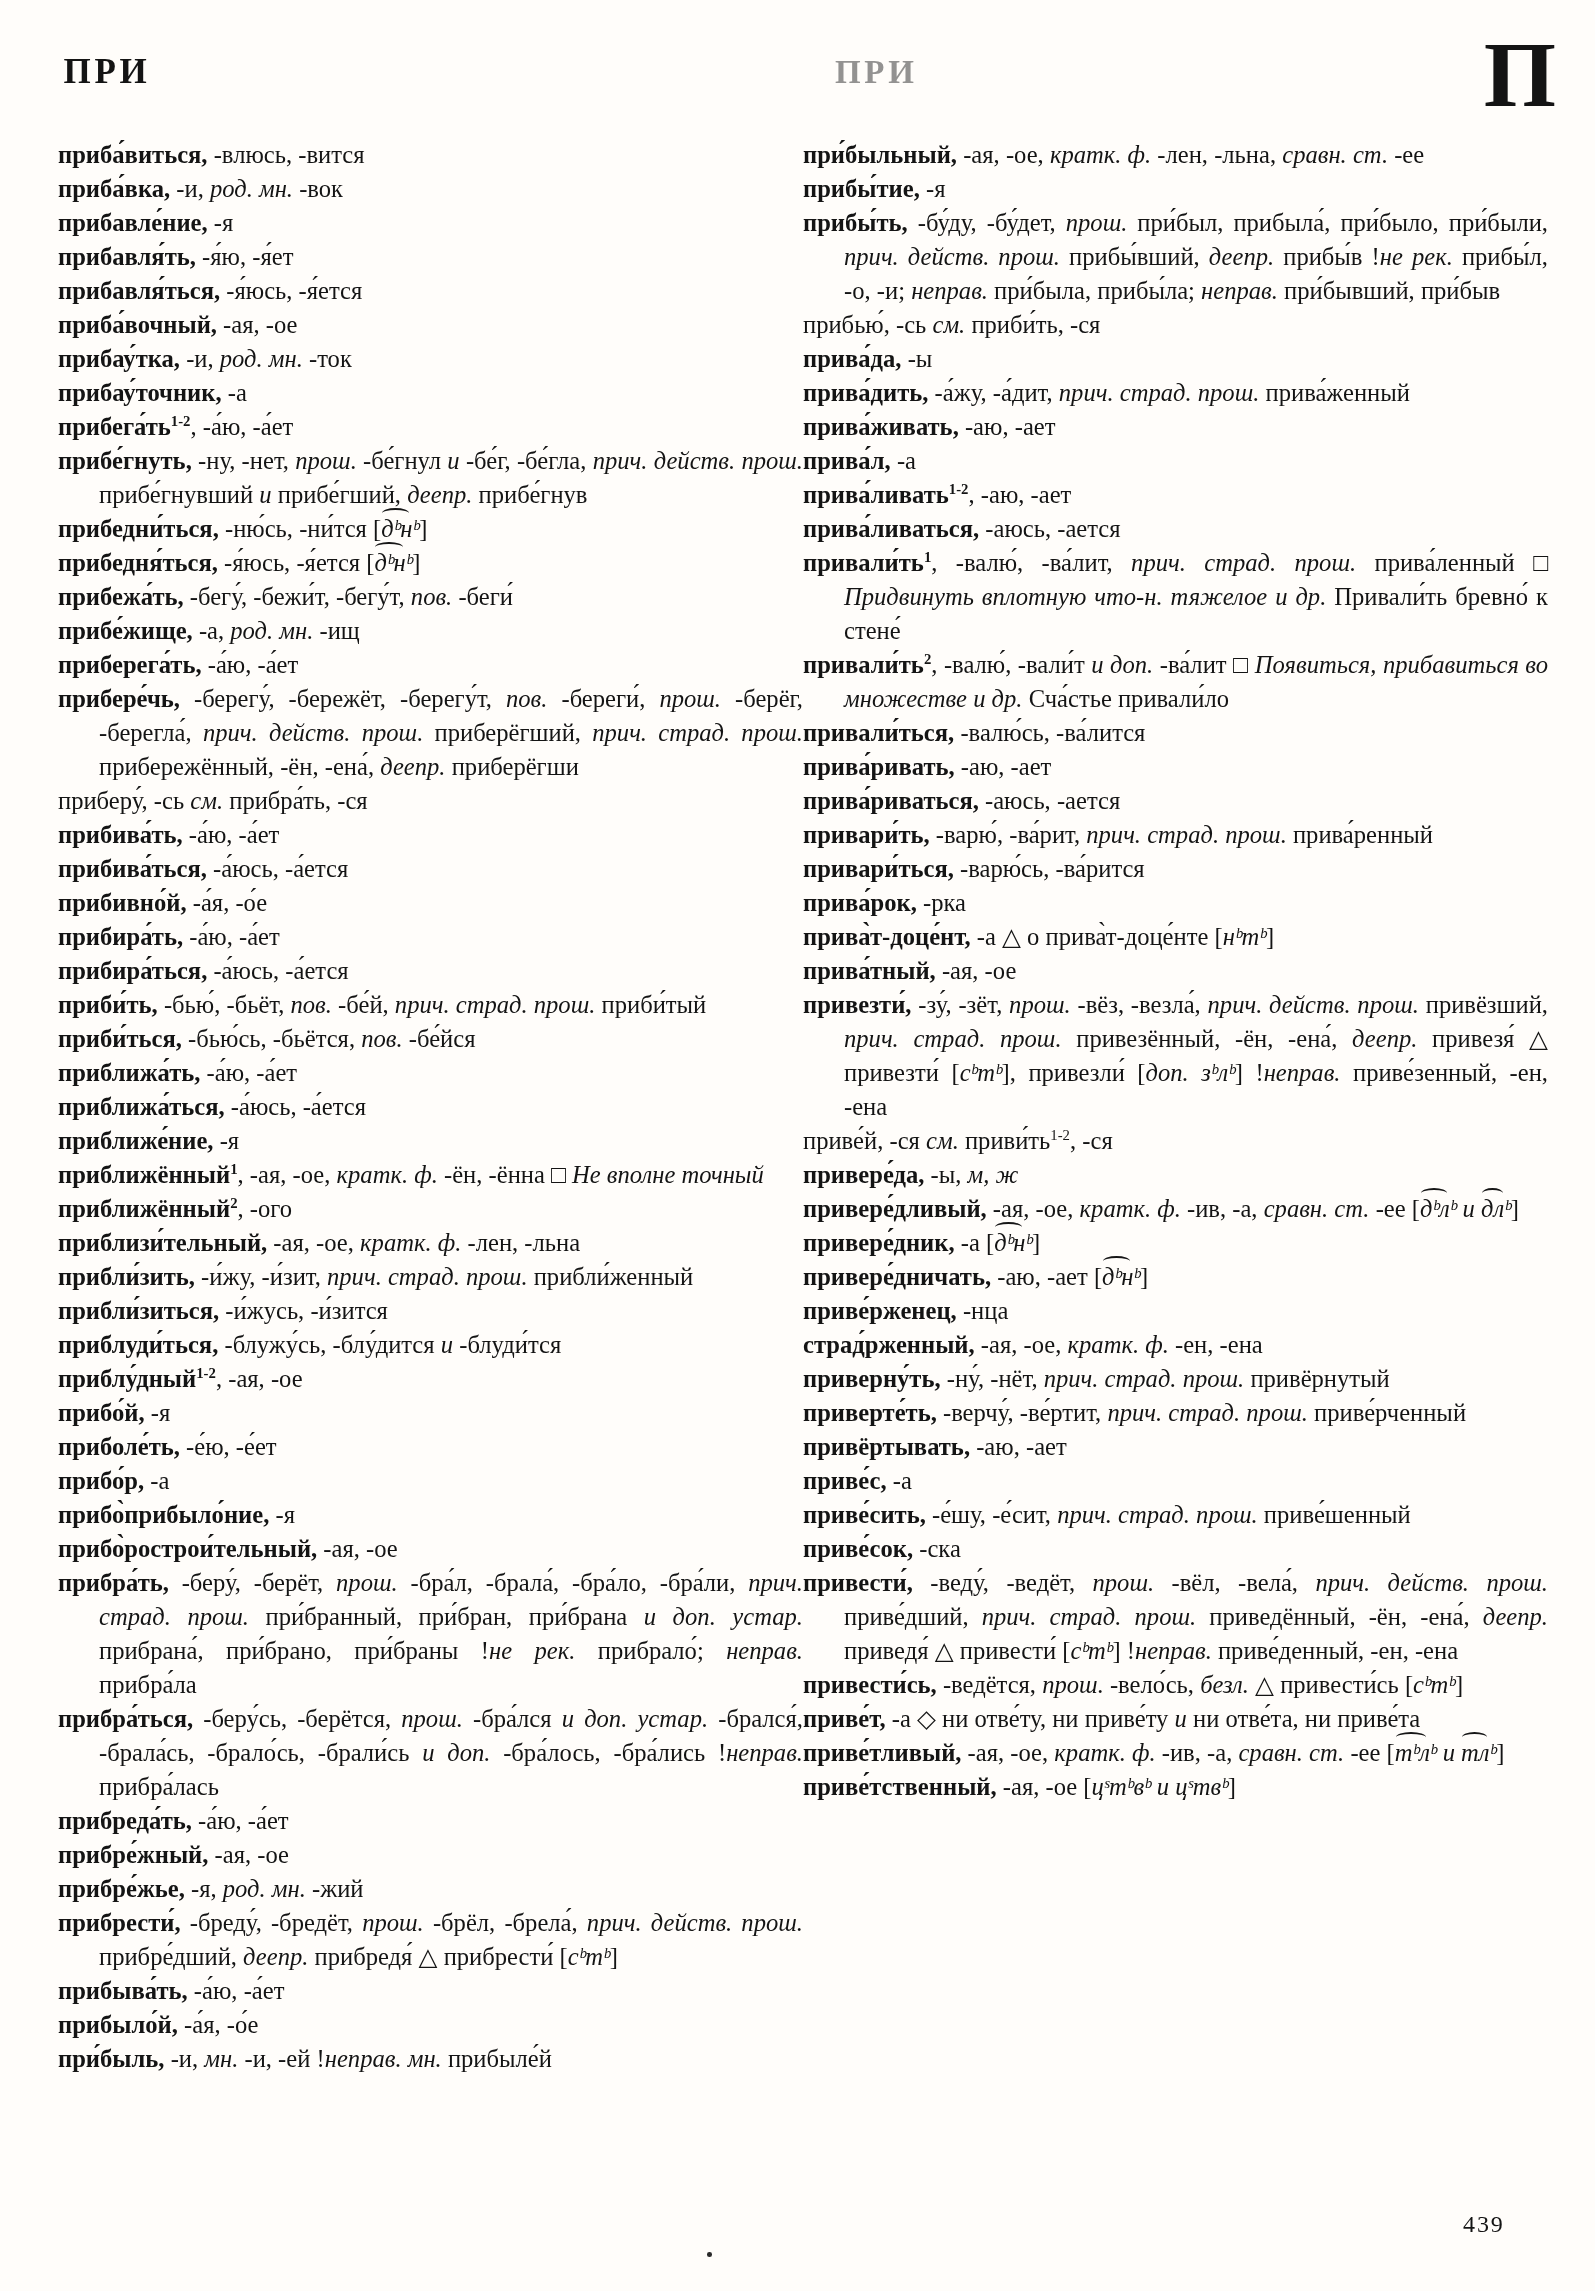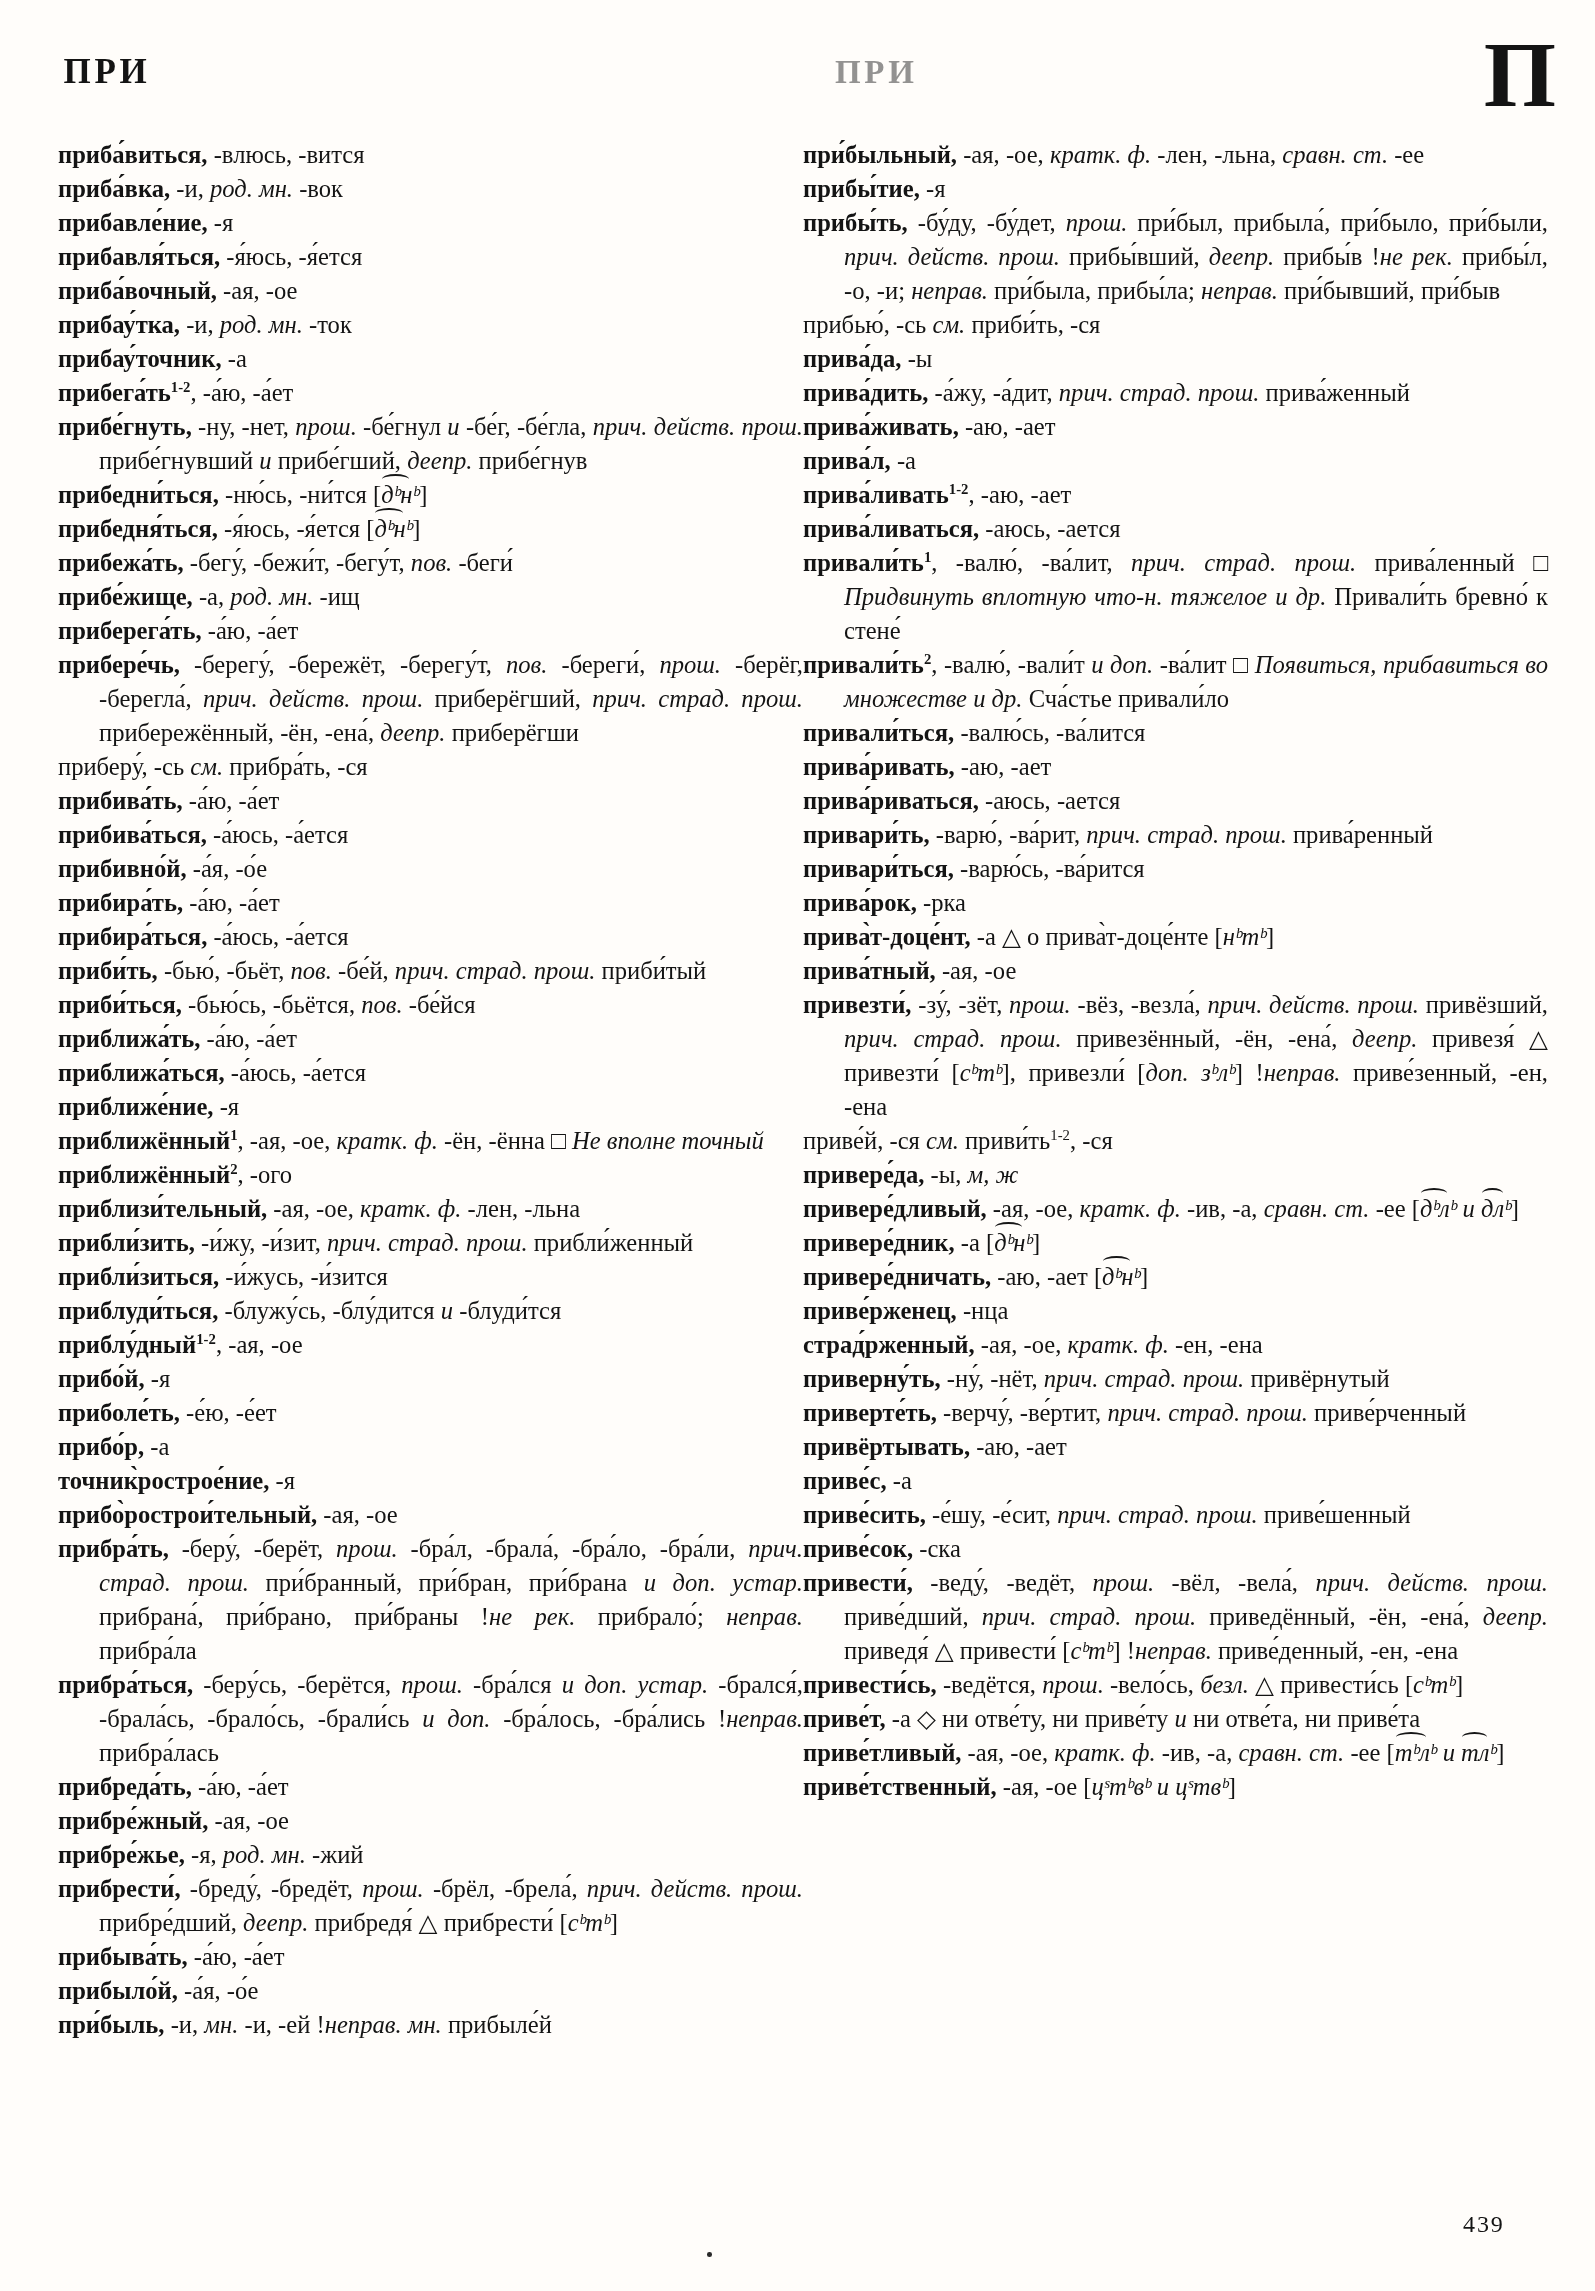--- a/index.html
+++ b/index.html
@@ -62,20 +62,21 @@
     <div class="hdr-left">ПРИ</div>
     <div class="hdr-center">ПРИ</div>
     <div class="hdr-corner">П</div>
   </div>
 
   <div class="cols">
     <div class="col" id="col-left">
         <div class="entry"><span class="rb">приба́виться,</span><span class="rn"> -влюсь, -вится</span></div>
         <div class="entry"><span class="rb">приба́вка,</span><span class="rn"> -и, </span><span class="ri">род. мн.</span><span class="rn"> -вок</span></div>
         <div class="entry"><span class="rb">прибавле́ние,</span><span class="rn"> -я</span></div>
+        <div class="entry"><span class="rb">прибавля́ть,</span><span class="rn"> -я́ю, -я́ет</span></div>
         <div class="entry"><span class="rb">прибавля́ться,</span><span class="rn"> -я́юсь, -я́ется</span></div>
         <div class="entry"><span class="rb">приба́вочный,</span><span class="rn"> -ая, -ое</span></div>
         <div class="entry"><span class="rb">прибау́тка,</span><span class="rn"> -и, </span><span class="ri">род. мн.</span><span class="rn"> -ток</span></div>
         <div class="entry"><span class="rb">прибау́точник,</span><span class="rn"> -а</span></div>
         <div class="entry"><span class="rb">прибега́ть</span><span class="rbs">1-2</span><span class="rn">, -а́ю, -а́ет</span></div>
         <div class="entry"><span class="rb">прибе́гнуть,</span><span class="rn"> -ну, -нет, </span><span class="ri">прош.</span><span class="rn"> -бе́гнул </span><span class="ri">и</span><span class="rn"> -бе́г, -бе́гла, </span><span class="ri">прич. действ. прош.</span><span class="rn"> прибе́гнувший </span><span class="ri">и</span><span class="rn"> прибе́гший, </span><span class="ri">деепр.</span><span class="rn"> прибе́гнув</span></div>
         <div class="entry"><span class="rb">прибедни́ться,</span><span class="rn"> -ню́сь, -ни́тся [</span><span class="rpa">дᵇнᵇ</span><span class="rn">]</span></div>
         <div class="entry"><span class="rb">прибедня́ться,</span><span class="rn"> -я́юсь, -я́ется [</span><span class="rpa">дᵇнᵇ</span><span class="rn">]</span></div>
         <div class="entry"><span class="rb">прибежа́ть,</span><span class="rn"> -бегу́, -бежи́т, -бегу́т, </span><span class="ri">пов.</span><span class="rn"> -беги́</span></div>
         <div class="entry"><span class="rb">прибе́жище,</span><span class="rn"> -а, </span><span class="ri">род. мн.</span><span class="rn"> -ищ</span></div>
@@ -95,21 +96,21 @@
         <div class="entry"><span class="rb">приближённый</span><span class="rbs">1</span><span class="rn">, -ая, -ое, </span><span class="ri">кратк. ф.</span><span class="rn"> -ён, -ённа □ </span><span class="ri">Не вполне точный</span></div>
         <div class="entry"><span class="rb">приближённый</span><span class="rbs">2</span><span class="rn">, -ого</span></div>
         <div class="entry"><span class="rb">приблизи́тельный,</span><span class="rn"> -ая, -ое, </span><span class="ri">кратк. ф.</span><span class="rn"> -лен, -льна</span></div>
         <div class="entry"><span class="rb">прибли́зить,</span><span class="rn"> -и́жу, -и́зит, </span><span class="ri">прич. страд. прош.</span><span class="rn"> прибли́женный</span></div>
         <div class="entry"><span class="rb">прибли́зиться,</span><span class="rn"> -и́жусь, -и́зится</span></div>
         <div class="entry"><span class="rb">приблуди́ться,</span><span class="rn"> -блужу́сь, -блу́дится </span><span class="ri">и</span><span class="rn"> -блуди́тся</span></div>
         <div class="entry"><span class="rb">приблу́дный</span><span class="rbs">1-2</span><span class="rn">, -ая, -ое</span></div>
         <div class="entry"><span class="rb">прибо́й,</span><span class="rn"> -я</span></div>
         <div class="entry"><span class="rb">приболе́ть,</span><span class="rn"> -е́ю, -е́ет</span></div>
         <div class="entry"><span class="rb">прибо́р,</span><span class="rn"> -а</span></div>
-        <div class="entry"><span class="rb">точник̀рострое́ние,</span><span class="rn"> -я</span></div>
+        <div class="entry"><span class="rb">прибо̀прибыло́ние,</span><span class="rn"> -я</span></div>
         <div class="entry"><span class="rb">прибо̀рострои́тельный,</span><span class="rn"> -ая, -ое</span></div>
         <div class="entry"><span class="rb">прибра́ть,</span><span class="rn"> -беру́, -берёт, </span><span class="ri">прош.</span><span class="rn"> -бра́л, -брала́, -бра́ло, -бра́ли, </span><span class="ri">прич. страд. прош.</span><span class="rn"> при́бранный, при́бран, при́брана </span><span class="ri">и доп. устар.</span><span class="rn"> прибрана́, при́брано, при́браны !</span><span class="ri">не рек.</span><span class="rn"> прибрало́; </span><span class="ri">неправ.</span><span class="rn"> прибра́ла</span></div>
         <div class="entry"><span class="rb">прибра́ться,</span><span class="rn"> -беру́сь, -берётся, </span><span class="ri">прош.</span><span class="rn"> -бра́лся </span><span class="ri">и доп.</span><span class="rn"> </span><span class="ri">устар.</span><span class="rn"> -брался́, -брала́сь, -брало́сь, -брали́сь </span><span class="ri">и доп.</span><span class="rn"> -бра́лось, -бра́лись !</span><span class="ri">неправ.</span><span class="rn"> прибра́лась</span></div>
         <div class="entry"><span class="rb">прибреда́ть,</span><span class="rn"> -а́ю, -а́ет</span></div>
         <div class="entry"><span class="rb">прибре́жный,</span><span class="rn"> -ая, -ое</span></div>
         <div class="entry"><span class="rb">прибре́жье,</span><span class="rn"> -я, </span><span class="ri">род. мн.</span><span class="rn"> -жий</span></div>
         <div class="entry"><span class="rb">прибрести́,</span><span class="rn"> -бреду́, -бредёт, </span><span class="ri">прош.</span><span class="rn"> -брёл, -брела́, </span><span class="ri">прич. действ. прош.</span><span class="rn"> прибре́дший, </span><span class="ri">деепр.</span><span class="rn"> прибредя́ △ прибрести́ [</span><span class="rph">сᵇтᵇ</span><span class="rn">]</span></div>
         <div class="entry"><span class="rb">прибыва́ть,</span><span class="rn"> -а́ю, -а́ет</span></div>
         <div class="entry"><span class="rb">прибыло́й,</span><span class="rn"> -а́я, -о́е</span></div>
         <div class="entry"><span class="rb">при́быль,</span><span class="rn"> -и, </span><span class="ri">мн.</span><span class="rn"> -и, -ей !</span><span class="ri">неправ. мн.</span><span class="rn"> прибыле́й</span></div>

